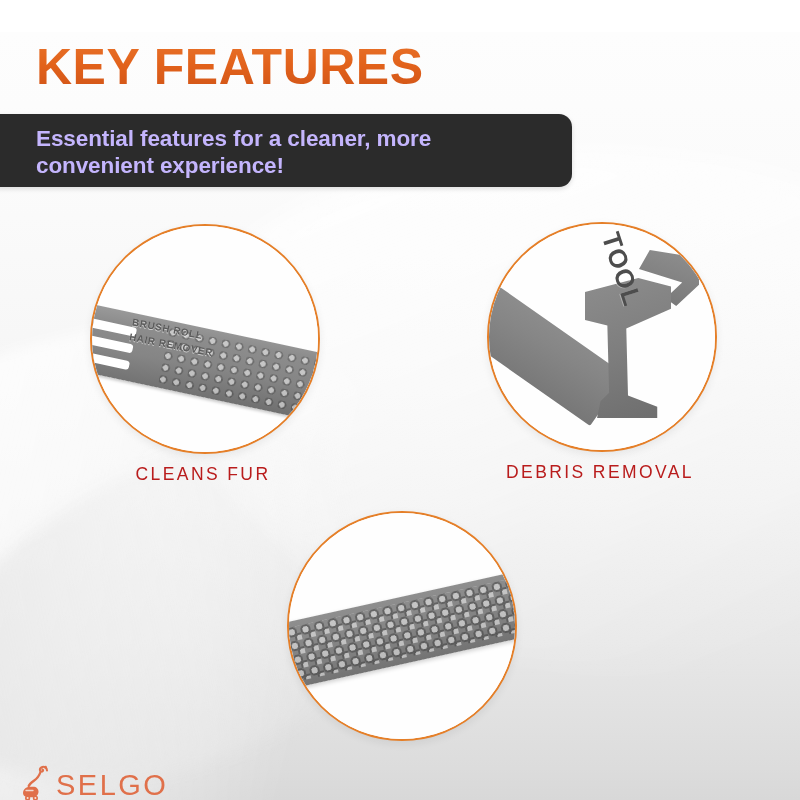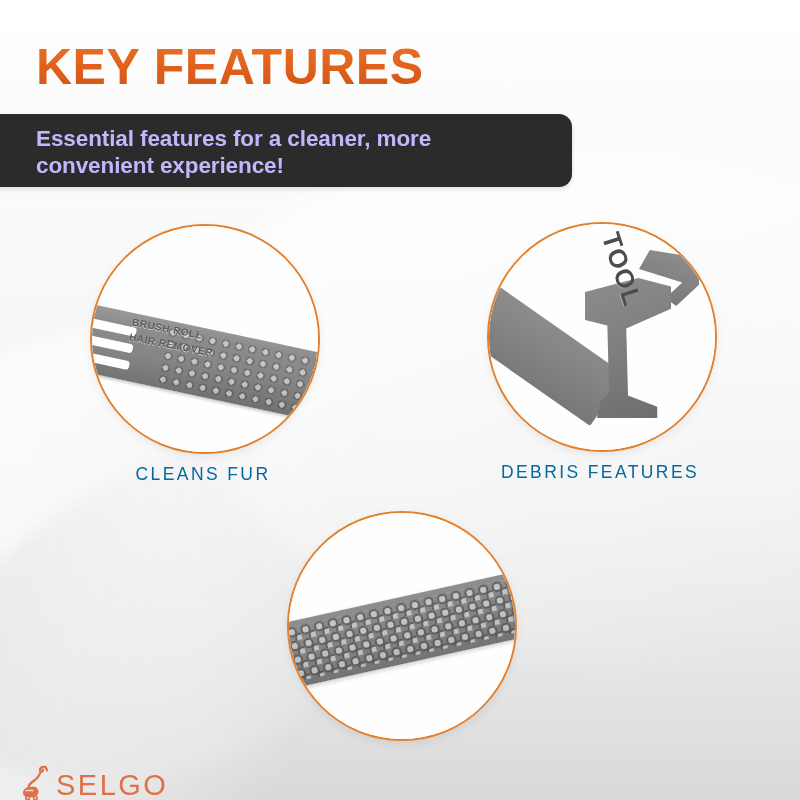--- a/index.html
+++ b/index.html
@@ -124,21 +124,21 @@
     box-shadow: 0 3px 9px rgba(0,0,0,0.07);
   }
   .caption {
     position: absolute;
     top: 240px;
     left: 50%;
     transform: translateX(-50%);
     white-space: nowrap;
     font-size: 17.5px;
     letter-spacing: 2.4px;
-    color: #0369a1;
+    color: #b91c1c;
     font-weight: 400;
   }
 
   
   .photo {
     position: absolute;
     inset: 0;
     background: #fefefe;
   }
   .t1-body {
@@ -324,21 +324,21 @@
     <div class="circle">
       <div class="photo">
         <div class="t2-shaft"></div>
         <div class="t2-hook"></div>
         <div class="t2-head"></div>
         <div class="t2-emboss">
           <span style="display:inline-block; transform:rotate(72deg);">T TOOL</span>
         </div>
       </div>
     </div>
-    <div class="caption">DEBRIS FEATURES</div>
+    <div class="caption">DEBRIS REMOVAL</div>
   </div>
 
   <div class="feature" style="left:287px; top:479px; width:226px;">
     <div class="circle">
       <div class="photo">
         <div class="t3-strip">
           <div class="t3-dimples"></div>
         </div>
       </div>
     </div>

